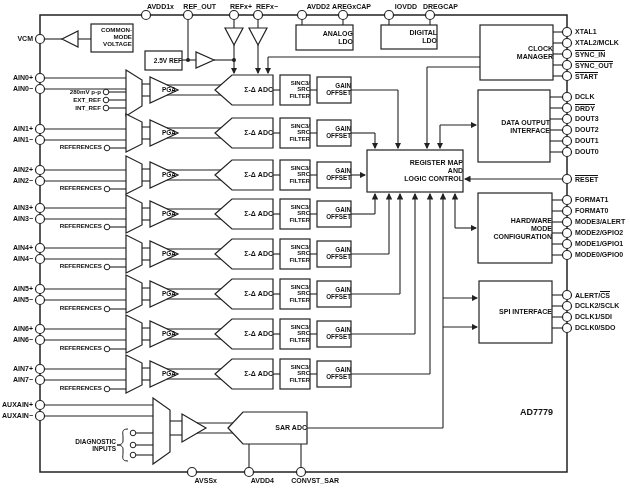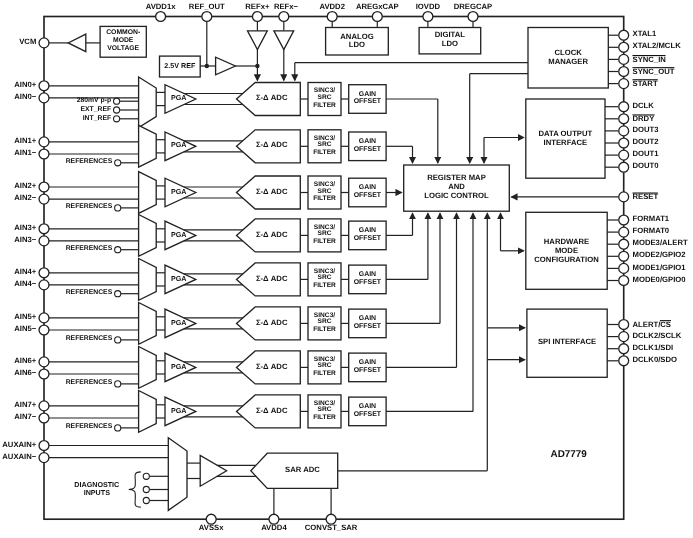--- a/index.html
+++ b/index.html
@@ -1,21 +1,21 @@
 <!DOCTYPE html>
 <html><head>
 <meta charset="utf-8">
 <style>
   html,body{margin:0;padding:0;background:#fff;}
   #fig{position:relative;width:630px;height:489px;background:#fff;overflow:hidden;
        font-family:"Liberation Sans",sans-serif;}
   #fig svg{position:absolute;left:0;top:0;}
   .lbl{position:absolute;font-weight:bold;font-size:7px;color:#111;line-height:1.12;
        white-space:pre-line;}
-  .ctr{text-align:center;}
+  .ctr{text-align:right;}
   .rgt{text-align:right;}
   .s62{font-size:6.2px;}
   .s60{font-size:6px;line-height:1.05;}
   .s63{font-size:6.3px;line-height:1.05;}
   .s65{font-size:6.5px;line-height:1.08;}
   .s90{font-size:9px;}
   .bar{display:inline-block;border-top:1px solid #111;}
   line,polyline{stroke:#222;stroke-width:1.1;fill:none;}
   rect.blk{fill:#fff;stroke:#222;stroke-width:1.2;}
   polygon.shp{fill:#fff;stroke:#222;stroke-width:1.2;}

